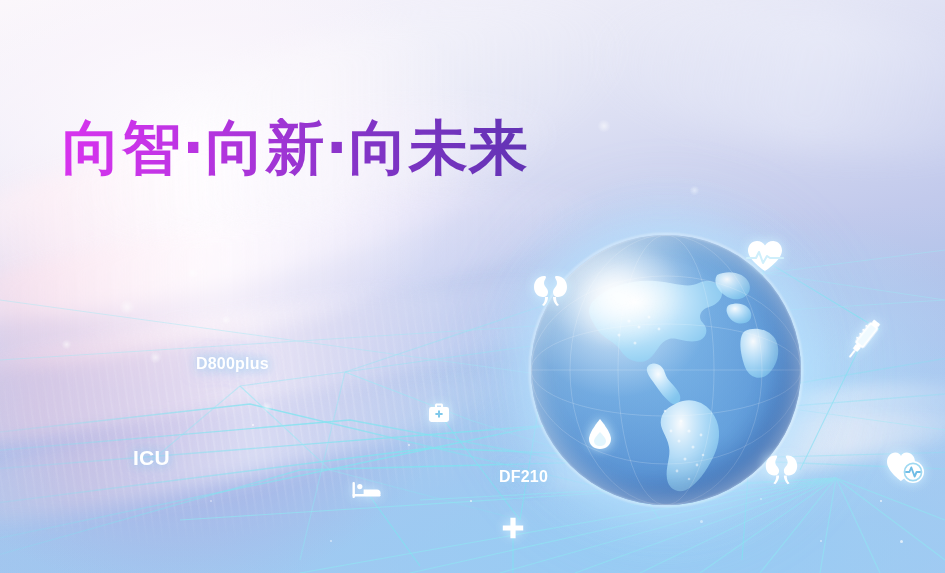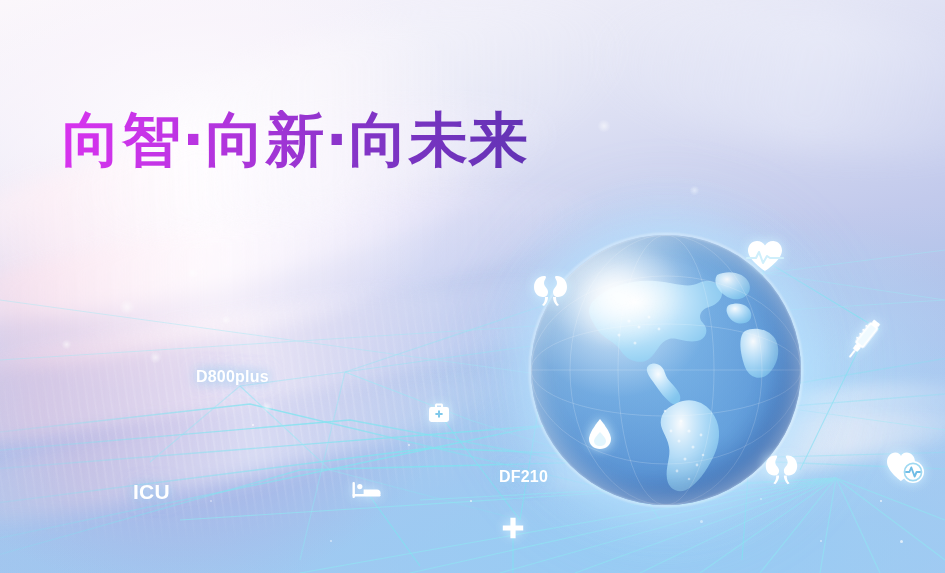--- a/index.html
+++ b/index.html
@@ -152,21 +152,21 @@
     font-size:41px;
     font-weight:bold;
     letter-spacing:1.2px;
     line-height:1;
     white-space:nowrap;
     background:linear-gradient(90deg,#e13cf0 0%,#d238ec 12%,#b435e2 30%,#8c34cf 52%,#6434bd 74%,#4736a8 100%);
     -webkit-background-clip:text;background-clip:text;
     -webkit-text-fill-color:transparent;color:transparent;
   }
   .line-cn{
-    margin-top:6px;
+    margin-top:14px;
     font-size:59px;
     font-weight:bold;
     line-height:1;
     letter-spacing:1px;
     white-space:nowrap;
     font-family:"DejaVu Sans","Liberation Sans",sans-serif;
     background:linear-gradient(90deg,#d733ee 0%,#c734e8 18%,#a735d8 42%,#8134c6 66%,#6233b4 100%);
     -webkit-background-clip:text;background-clip:text;
     -webkit-text-fill-color:transparent;color:transparent;
   }
@@ -431,21 +431,21 @@
       <rect x="0.5" y="13" width="28.2" height="2.4" rx="1.1"></rect>
     </svg>
   </div>
 
   <div class="micon" style="left:502px;top:517px">
     <svg width="22" height="22" viewBox="0 0 22 22" aria-hidden="true">
       <path fill="#ffffff" d="M8.4 0.8 H13.6 V8.4 H21.2 V13.6 H13.6 V21.2 H8.4 V13.6 H0.8 V8.4 H8.4 Z"></path>
     </svg>
   </div>
 
-  <div class="eqlabel" style="left:196px;top:368px;font-size:16px">D800plus</div>
-  <div class="eqlabel" style="left:133px;top:480px;font-size:21px">ICU</div>
+  <div class="eqlabel" style="left:196px;top:355px;font-size:16px">D800plus</div>
+  <div class="eqlabel" style="left:133px;top:446px;font-size:21px">ICU</div>
   <div class="eqlabel" style="left:499px;top:468px;font-size:16px">DF210</div>
 
   <div class="headline">
     <div class="line-cn">向智·向新·向未来</div>
   </div>
 
 </div>
 
 </body></html>

